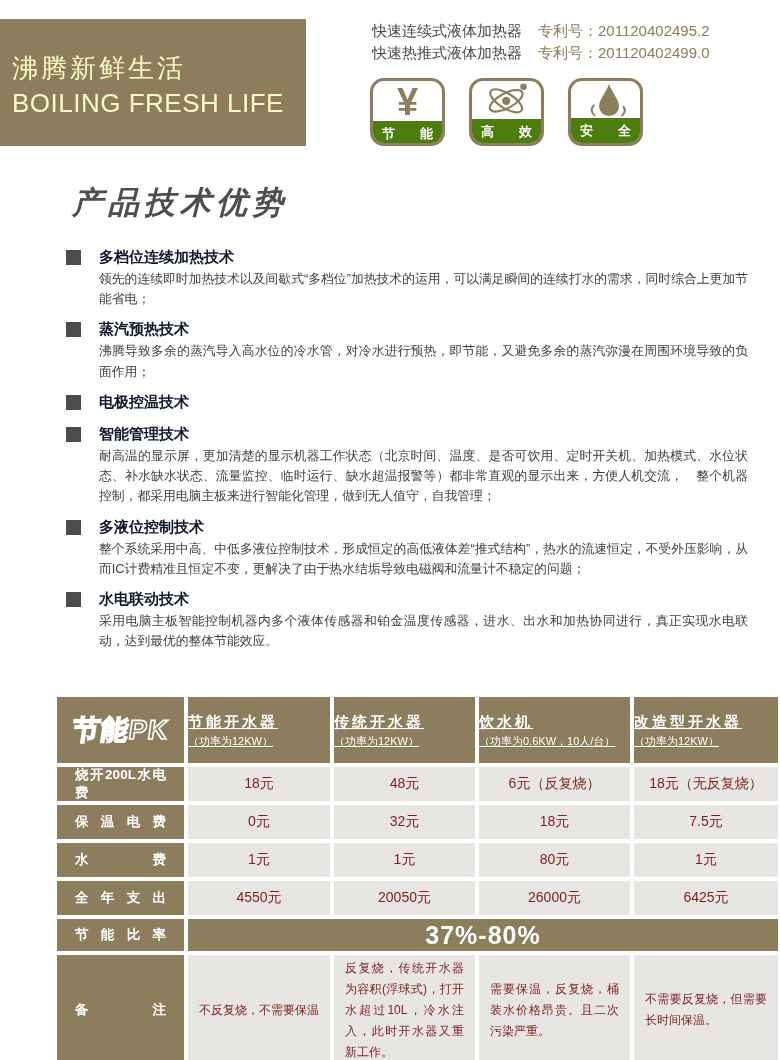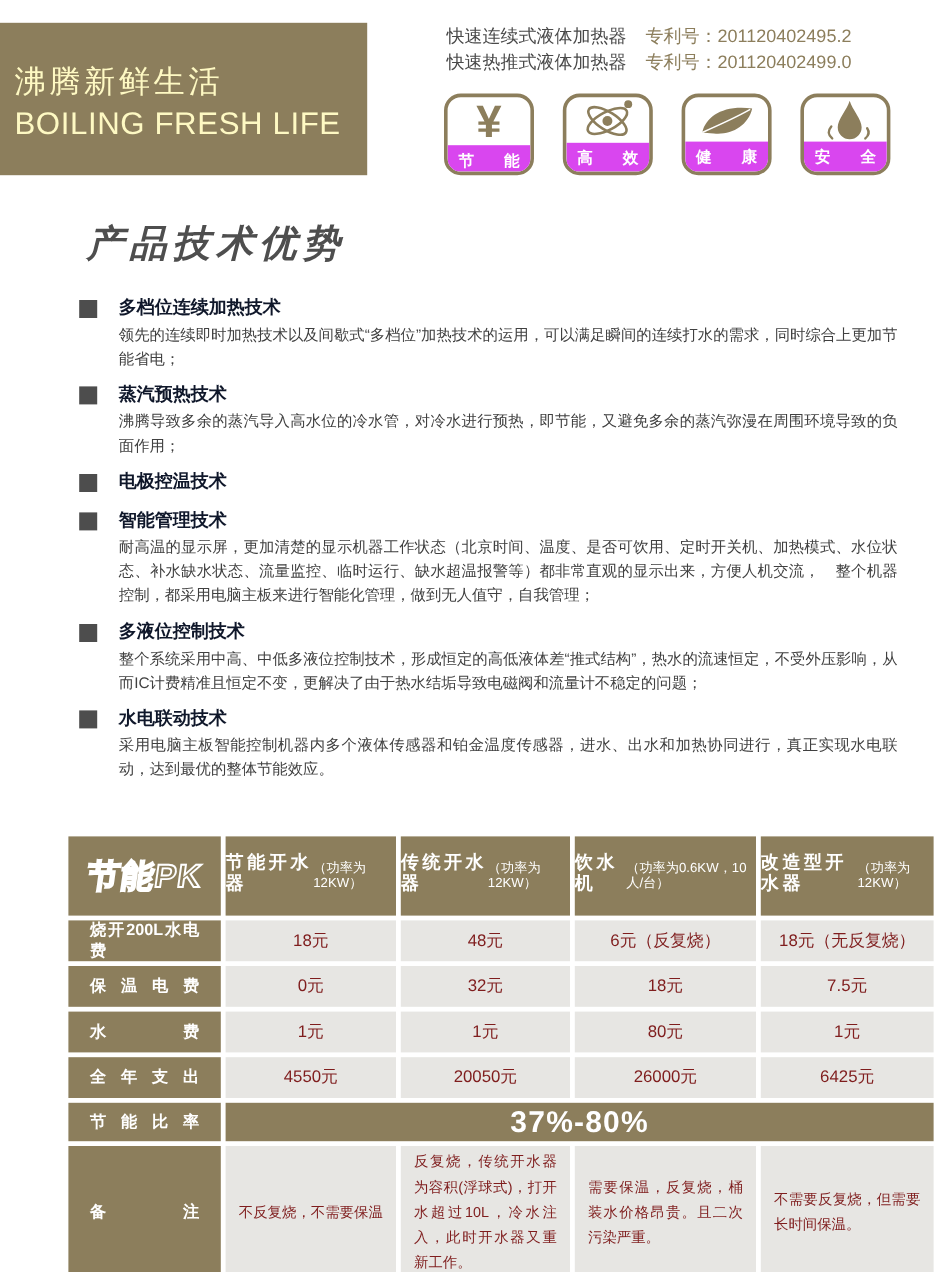--- a/index.html
+++ b/index.html
@@ -28,21 +28,21 @@
   .badge{
     width:75px;height:68px;box-sizing:border-box;margin-right:24px;
     border:3px solid #8c7e5c;border-radius:14px;background:#fff;
     overflow:hidden;display:flex;flex-direction:column;
   }
   .badge:last-child{margin-right:0;}
   .badge-art{flex:1;display:flex;align-items:center;justify-content:center;color:#8c7e5c;}
   .badge-art svg{display:block;}
   .yen-glyph{font-size:38px;font-weight:bold;line-height:1;margin-top:2px;}
   .badge-label{
-    height:25px;background:#d946ef;color:#fff;font-size:13px;font-weight:bold;
+    height:25px;background:#4d7c0f;color:#fff;font-size:13px;font-weight:bold;
     box-sizing:border-box;padding:4px 9px 0 9px;
     text-align:justify;text-align-last:justify;
   }
 
   
   .page-title{
     margin:182px 0 0 72px;position:absolute;left:0;top:0;
     font-size:31px;font-weight:bold;font-style:italic;
     color:#4e4e4e;letter-spacing:5px;
   }
@@ -68,21 +68,21 @@
   }
   .cell{box-sizing:border-box;}
   .brown{background:#8c7e5c;color:#fff;}
   .gray{background:#e7e6e3;color:#7f1d1d;}
   .corner{display:flex;align-items:center;justify-content:center;}
   .corner-text{
     font-size:27px;font-weight:bold;letter-spacing:1px;
     color:transparent;-webkit-text-stroke:1.6px #ffffff;
     transform:skewX(-8deg);
   }
-  .col-head{display:flex;flex-direction:row;align-items:center;justify-content:center;}
+  .col-head{display:flex;flex-direction:column;align-items:flex-start;justify-content:center;text-decoration:underline;}
   .col-name{font-size:15px;font-weight:bold;letter-spacing:3px;line-height:1.2;margin-bottom:4px;}
   .col-spec{font-size:11px;line-height:1.1;}
   .row-label{
     display:flex;flex-direction:column;justify-content:center;
     font-size:13.5px;font-weight:bold;padding:0 18px;
   }
   .row-label > div{text-align:justify;text-align-last:justify;}
   .value-cell{display:flex;align-items:center;justify-content:center;font-size:14px;}
   .saving-cell{
     grid-column:2 / 6;display:flex;align-items:center;justify-content:center;
@@ -129,29 +129,20 @@
             <ellipse cx="29" cy="24" rx="22" ry="9" transform="rotate(32 29 24)"></ellipse>
           </g>
           <circle cx="29" cy="24" r="5" fill="#8c7e5c"></circle>
           <circle cx="50" cy="7" r="4" fill="#8c7e5c"></circle>
         </svg>
       </div>
       <div class="badge-label">高效</div>
     </div>
     <div class="badge">
       <div class="badge-art">
-        <svg width="48" height="32" viewBox="0 0 60 40">
-          <path d="M4 33 C 8 16, 26 4, 56 8 C 52 26, 34 36, 16 34 C 11 33.5, 7 33.3, 4 33 Z" fill="#8c7e5c"></path>
-          <path d="M4 33 C 20 26, 38 18, 54 9" stroke="#ffffff" stroke-width="1.6" fill="none"></path>
-        </svg>
-      </div>
-      <div class="badge-label">健康</div>
-    </div>
-    <div class="badge">
-      <div class="badge-art">
         <svg width="46" height="36" viewBox="0 0 60 46">
           <path d="M34 2 C 31 12, 21 22, 21 31 a 13 13 0 0 0 26 0 C 47 22, 37 12, 34 2 Z" fill="#8c7e5c"></path>
           <path d="M14 30 q -6 7 1 13" stroke="#8c7e5c" stroke-width="2.6" fill="none" stroke-linecap="round"></path>
           <path d="M53 32 q 4 6 -2 11" stroke="#8c7e5c" stroke-width="2.6" fill="none" stroke-linecap="round"></path>
         </svg>
       </div>
       <div class="badge-label">安全</div>
     </div>
   </div>
 

